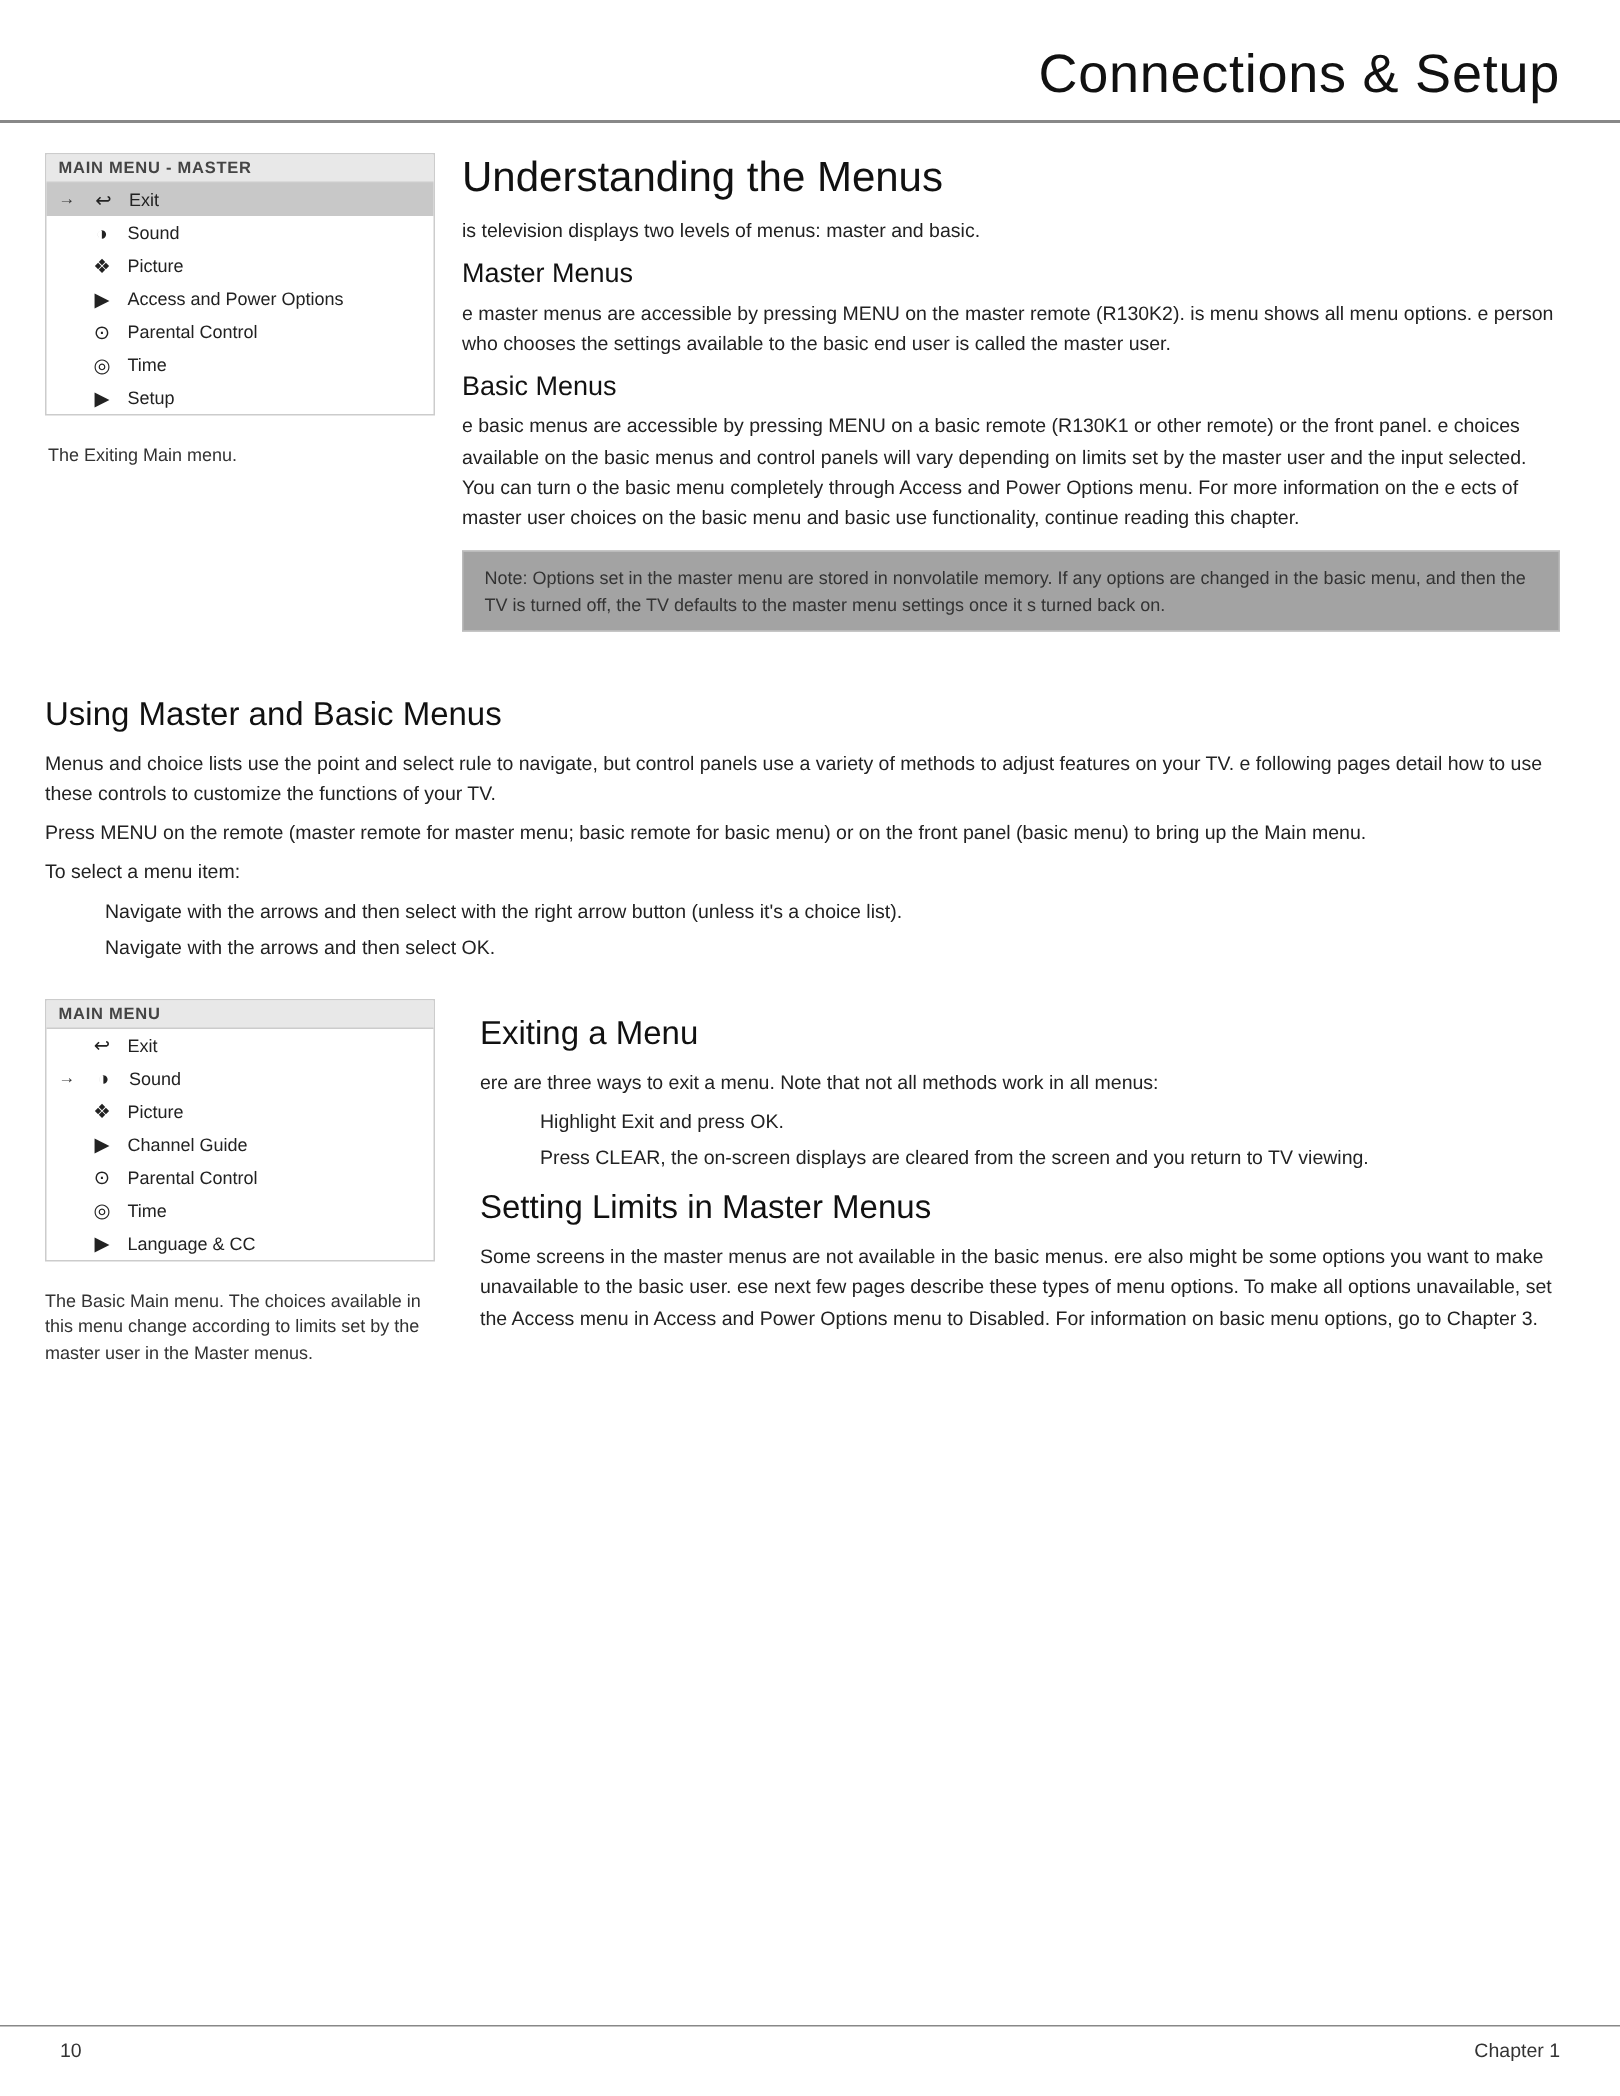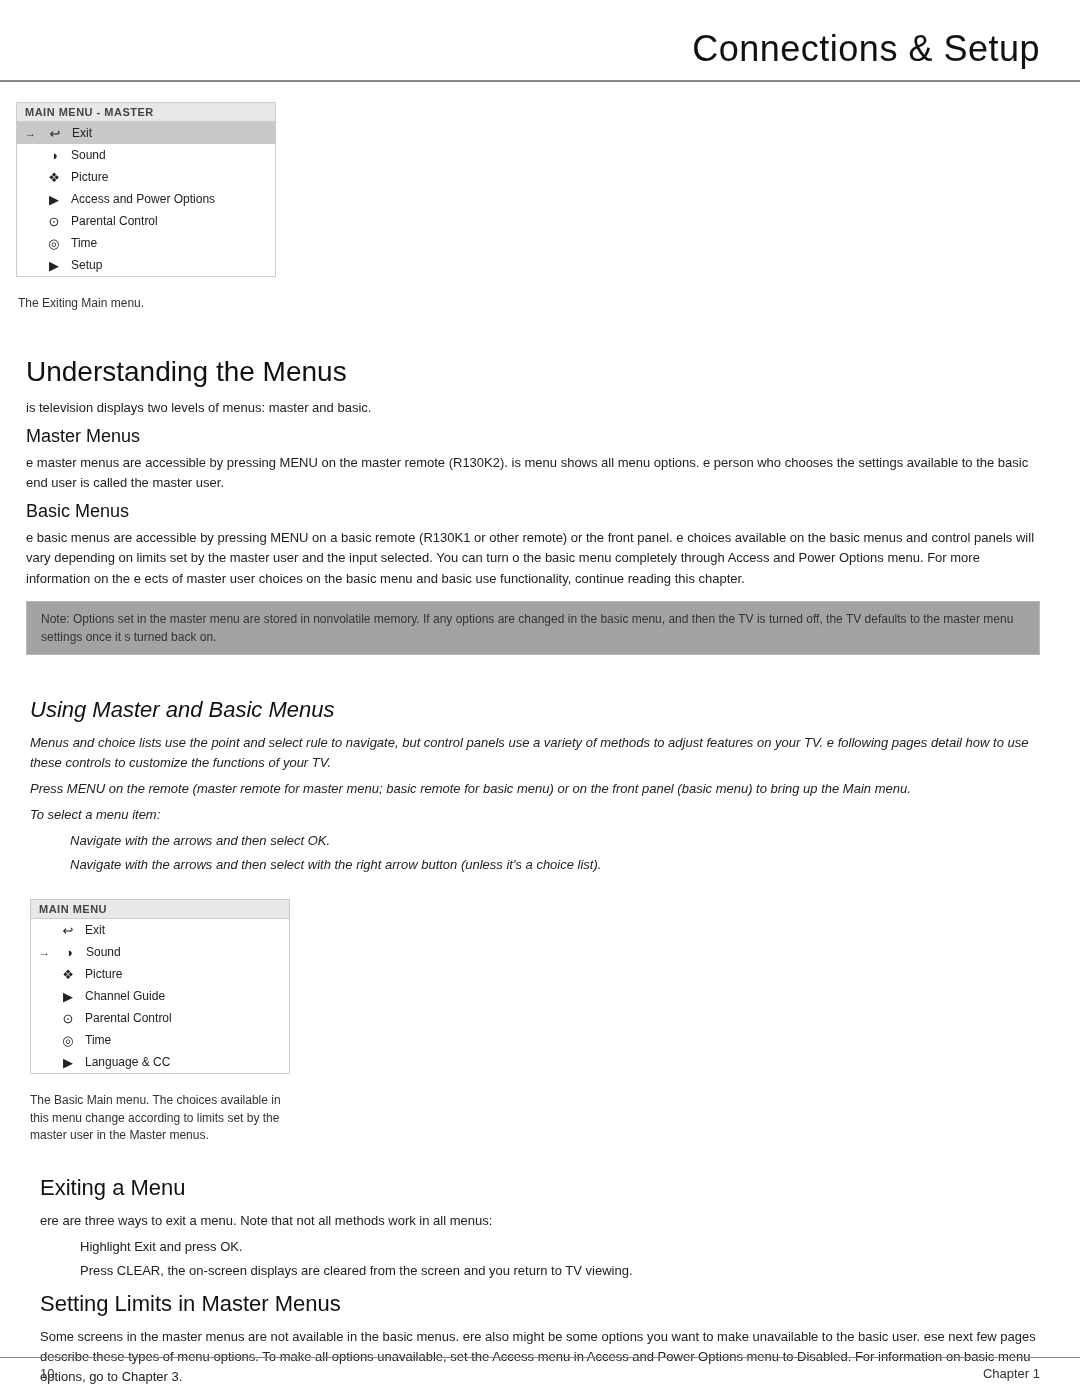--- a/index.html
+++ b/index.html
@@ -23,23 +23,23 @@
     .page-header h1 {
       font-size: 36px;
       font-weight: normal;
       letter-spacing: 0.5px;
       color: #111;
     }
 
     
     .main-content {
       display: flex;
-      flex-direction: column;
-      padding: 20px 40px 20px 16px;
-      gap: 28px;
+      flex-direction: row;
+      padding: 20px 40px 20px 30px;
+      gap: 8px;
     }
 
     
     .left-col {
       width: 260px;
       flex-shrink: 0;
     }
 
     
     .menu-box {
@@ -129,21 +129,20 @@
       margin: 12px 0;
       font-size: 12px;
       line-height: 1.5;
       color: #333;
       background: #a3a3a3;
     }
 
     
     .lower-content {
       padding: 0 40px 20px 30px;
-      font-style: italic;
     }
 
     .lower-section-title {
       font-size: 22px;
       font-weight: normal;
       margin-bottom: 10px;
       margin-top: 10px;
       color: #111;
     }
 
@@ -158,21 +157,21 @@
       font-size: 13px;
       line-height: 1.55;
       color: #222;
       margin-bottom: 4px;
       margin-left: 40px;
     }
 
     
     .lower-two-col {
       display: flex;
-      flex-direction: column;
+      flex-direction: row;
       gap: 20px;
       padding: 0 40px 10px 30px;
     }
     .lower-left {
       width: 260px;
       flex-shrink: 0;
     }
     .lower-right {
       flex: 1;
       padding-left: 10px;
@@ -271,22 +270,22 @@
     </div>
 
   </div>
 </div>
 
 <div class="lower-content">
   <h2 class="lower-section-title">Using Master and Basic Menus</h2>
   <p class="lower-body-text">Menus and choice lists use the  point and select  rule to navigate, but control panels use a variety of methods to adjust features on your TV.  e following pages detail how to use these controls to customize the functions of your TV.</p>
   <p class="lower-body-text">Press MENU on the remote (master remote for master menu; basic remote for basic menu) or on the front panel (basic menu) to bring up the Main menu.</p>
   <p class="lower-body-text">To select a menu item:</p>
+  <p class="indent-text">Navigate with the arrows and then select with the right arrow button (unless it's a choice list).</p>
   <p class="indent-text">Navigate with the arrows and then select OK.</p>
-  <p class="indent-text">Navigate with the arrows and then select with the right arrow button (unless it's a choice list).</p>
 </div>
 
 <div class="lower-two-col">
 
   <div class="lower-left">
 
     <div class="menu-box">
       <div class="menu-box-title">MAIN MENU</div>
       <div class="menu-item">
         <span class="arrow-indicator">&nbsp;</span>

